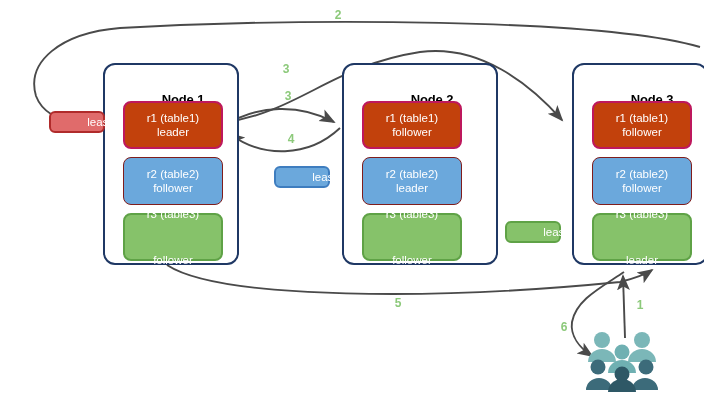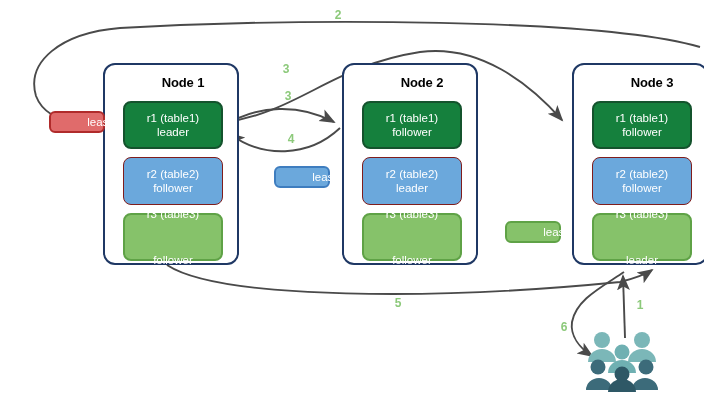--- a/index.html
+++ b/index.html
@@ -26,21 +26,21 @@
     position: absolute;
     box-sizing: border-box;
     border: 2px solid #1F3864;
     border-radius: 12px;
     background: #ffffff;
   }
   .node-title {
     position: absolute;
     left: 0;
     right: 0;
-    top: 10px;
+    top: 27px;
     text-align: center;
     font-size: 13px;
     font-weight: bold;
     color: #000000;
     letter-spacing: -0.1px;
     padding-left: 24px;
   }
   .replica {
     position: absolute;
     box-sizing: border-box;
@@ -48,21 +48,21 @@
     display: flex;
     flex-direction: column;
     align-items: center;
     justify-content: center;
     color: #ffffff;
     font-size: 11.5px;
     line-height: 14px;
     text-align: center;
   }
   .replica span { display: block; }
-  .rep-red   { background: #15803d; border: 2px solid #14532d; }
+  .rep-red   { background: #c2410c; border: 2px solid #be185d; }
   .rep-blue  { background: #6BA8DC; border: 1px solid #7f1d1d; }
   .rep-green { background: #86C26A; border: 2px solid #5FA246; gap: 32px; }
 
   .lease {
     position: absolute;
     box-sizing: border-box;
     border-radius: 6px;
     display: flex;
     align-items: center;
     justify-content: center;
@@ -126,21 +126,21 @@
     <div class="replica rep-blue" style="left:18px; top:92px; width:100px; height:48px;">
       <span>r2 (table2)</span>
       <span>follower</span>
     </div>
     <div class="replica rep-green" style="left:18px; top:148px; width:100px; height:48px;">
       <span>r3 (table3)</span>
       <span>follower</span>
     </div>
   </div>
 
-  <div class="node" style="left:342px; top:63px; width:136px; height:202px;">
+  <div class="node" style="left:342px; top:63px; width:156px; height:202px;">
     <div class="node-title">Node 2</div>
     <div class="replica rep-red" style="left:18px; top:36px; width:100px; height:48px;">
       <span>r1 (table1)</span>
       <span>follower</span>
     </div>
     <div class="replica rep-blue" style="left:18px; top:92px; width:100px; height:48px;">
       <span>r2 (table2)</span>
       <span>leader</span>
     </div>
     <div class="replica rep-green" style="left:18px; top:148px; width:100px; height:48px;">

